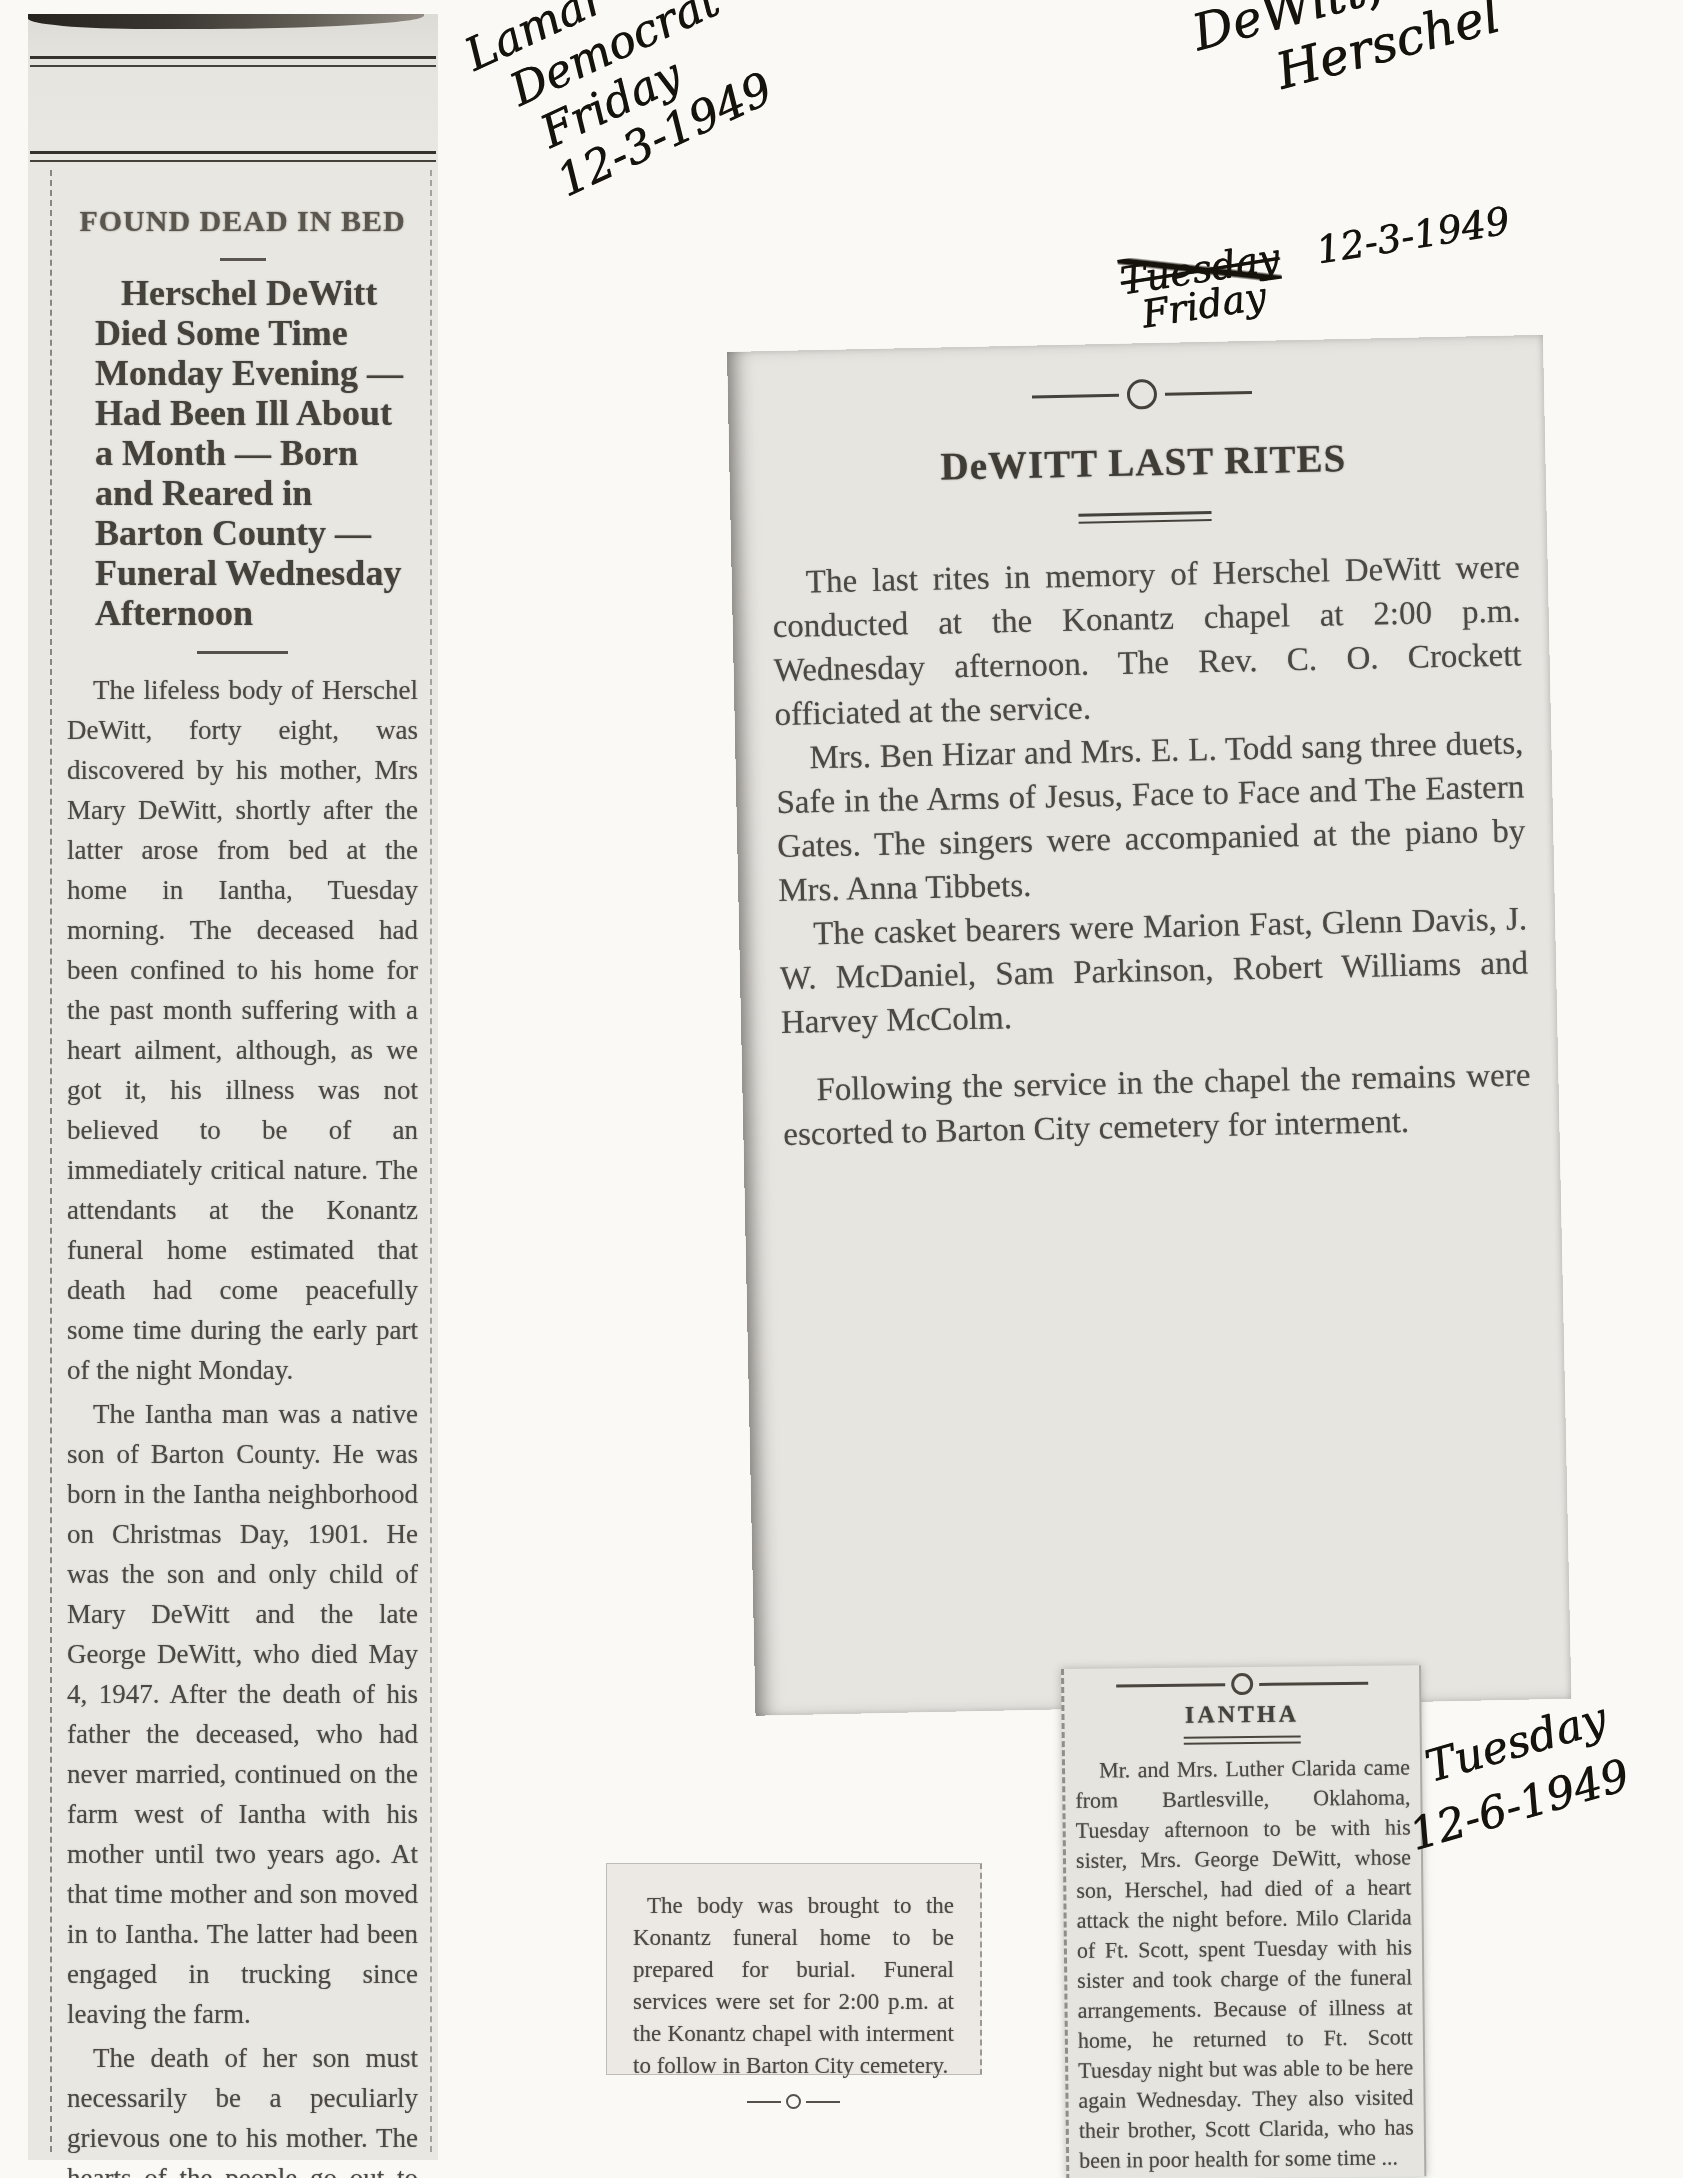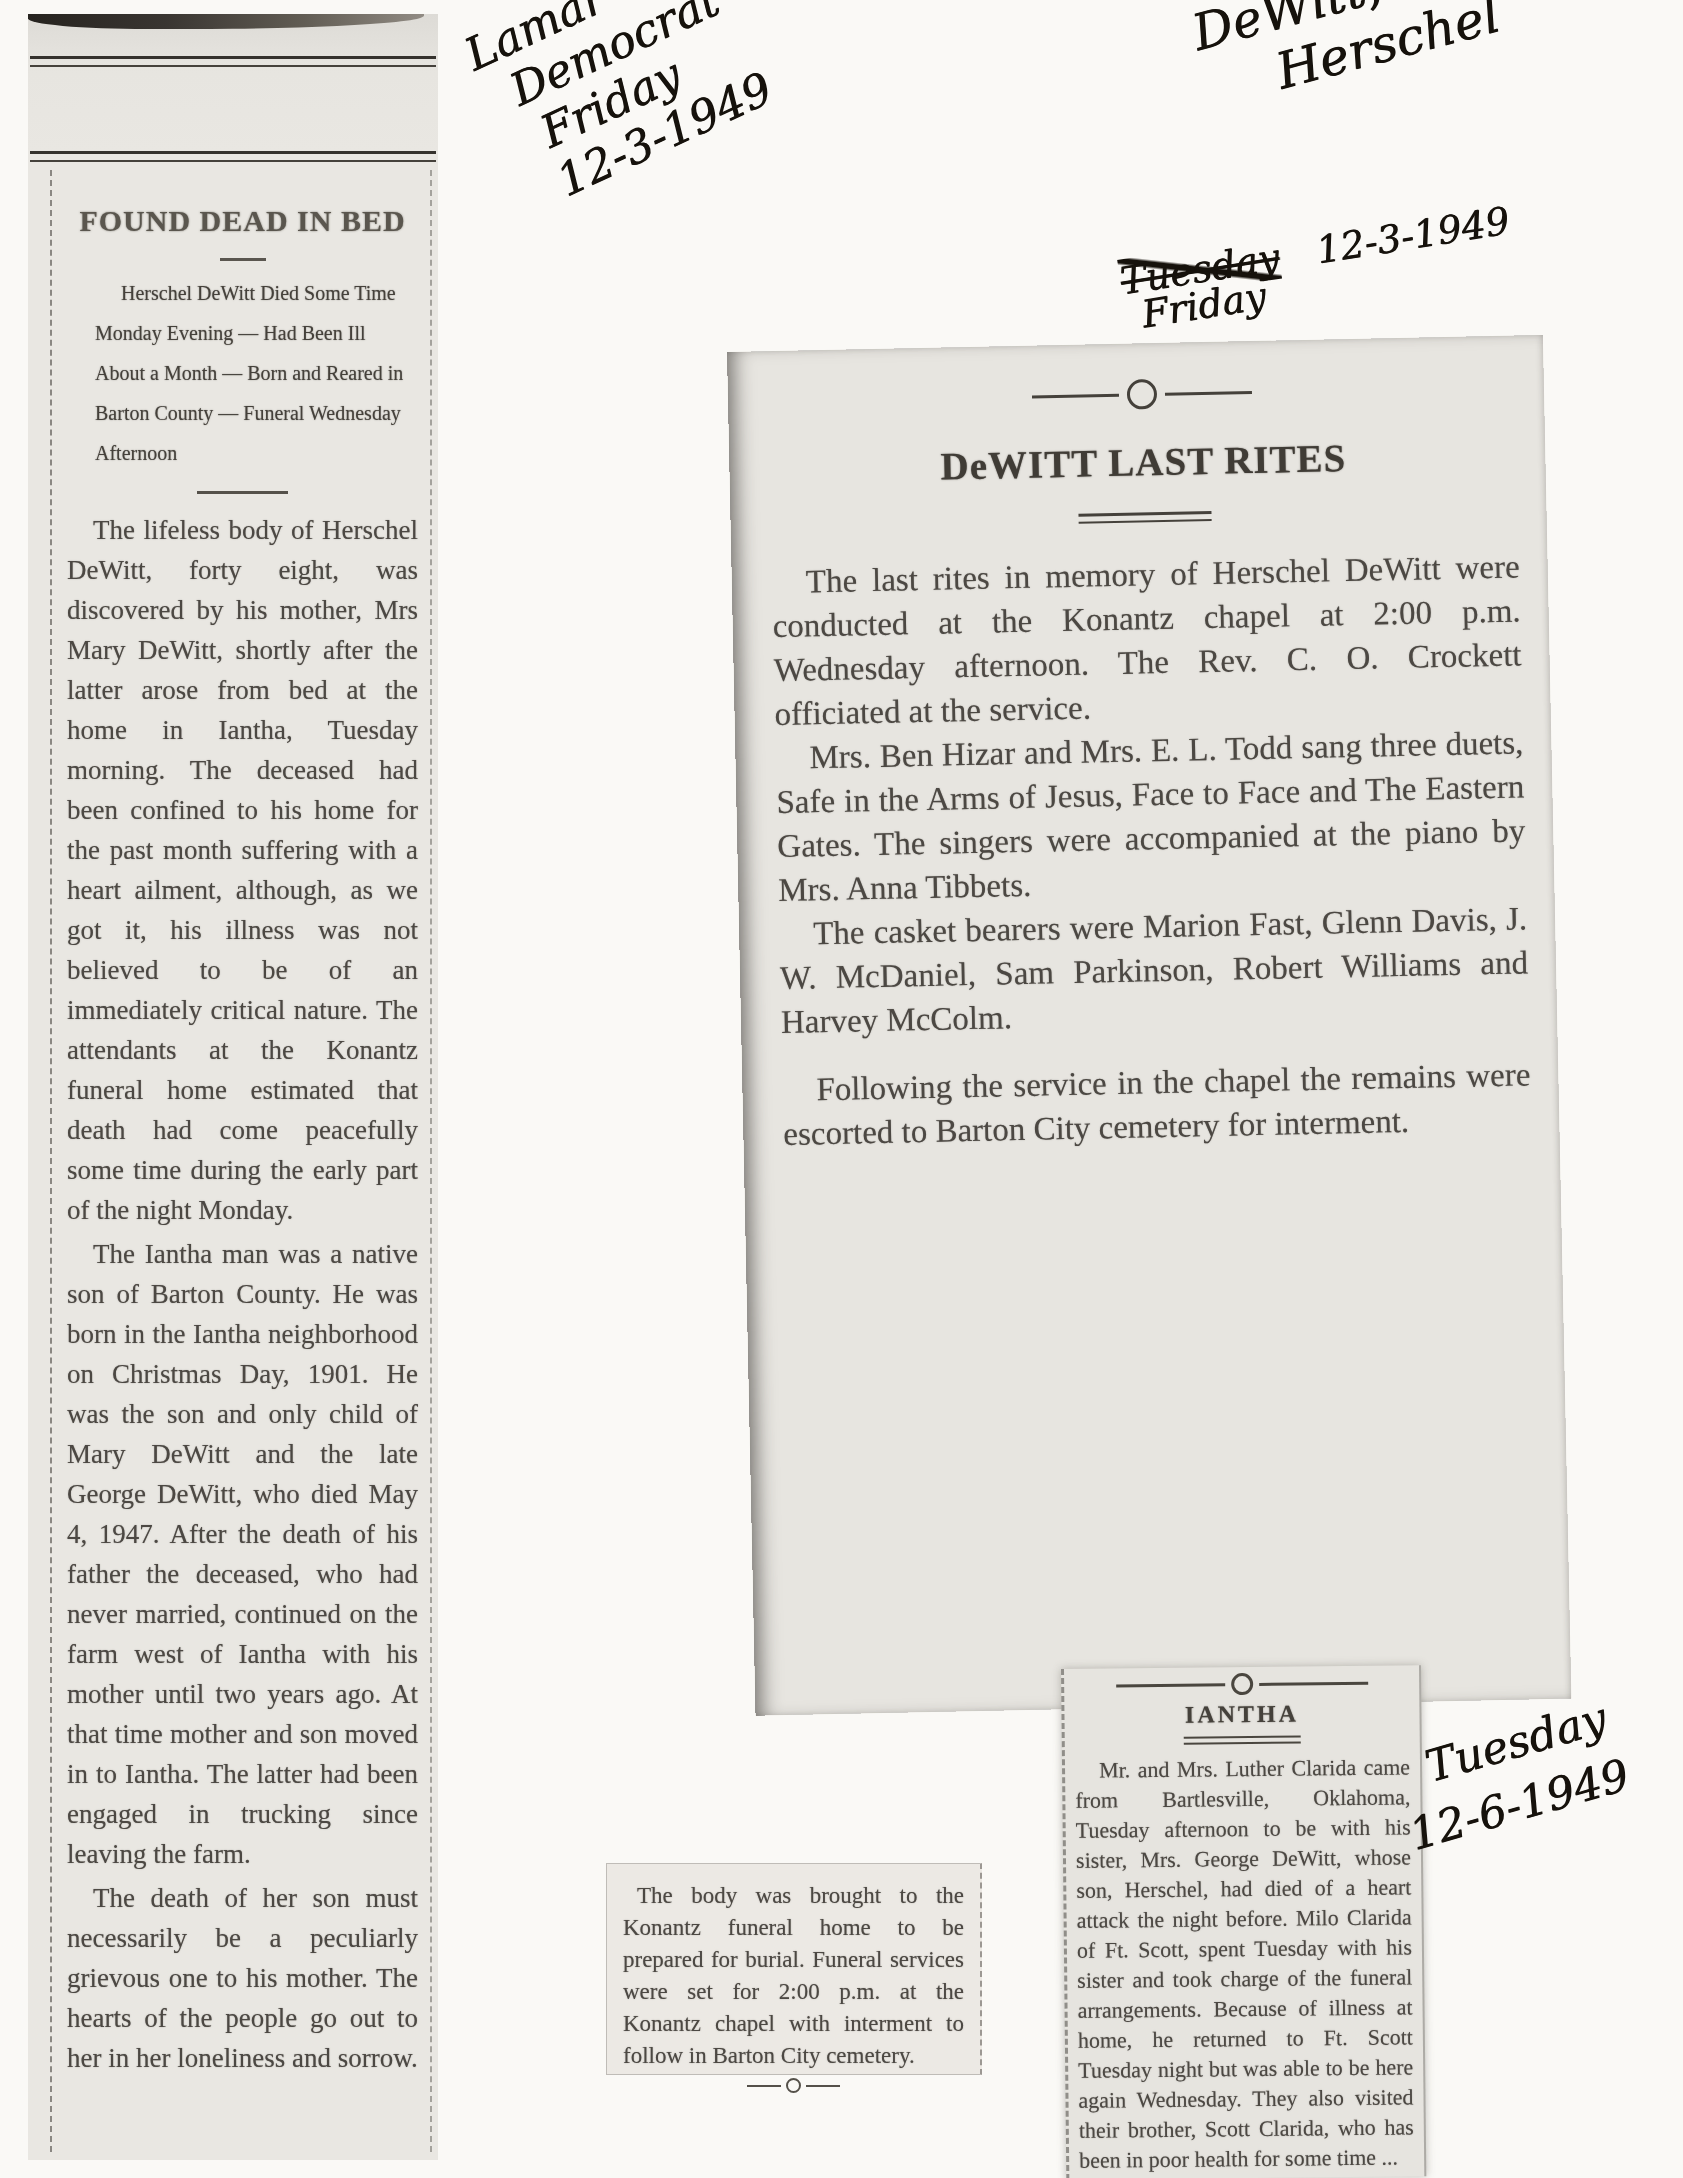--- a/index.html
+++ b/index.html
@@ -22,21 +22,21 @@
   .drule.r1{top:42px;}
   .drule.r2{top:137px;}
   .col-inner{position:absolute;top:156px;left:22px;right:6px;bottom:8px;
              border-left:2px dashed rgba(62,58,52,.55);
              border-right:2px dashed rgba(62,58,52,.40);
              padding:18px 12px 0 15px;}
   .headline1{margin:16px 0 0 0;font-size:30px;font-weight:bold;text-align:center;
              letter-spacing:1px;color:#5a564e;text-shadow:0 0 2px rgba(90,86,78,.8);}
   .dash-sm{width:46px;border-top:3px solid #5a564f;margin:20px auto 12px auto;}
   .dash-md{width:91px;border-top:3px solid #55514a;margin:18px auto 16px auto;}
-  .subhead{font-size:20px;line-height:40px;font-weight:normal;color:#45413b;
+  .subhead{font-size:36px;line-height:40px;font-weight:bold;color:#45413b;
            padding-left:28px;text-indent:-28px;margin:0;text-align:left;
            text-shadow:0 0 1.4px rgba(69,65,59,.6);}
   .body-left{font-size:27px;line-height:40px;}
 
   
   .clip-center{top:352px;left:727px;width:816px;height:1364px;background:#e7e5e0;
                transform:rotate(-1.2deg);transform-origin:top left;
                box-shadow:inset 16px 0 20px -10px rgba(42,39,35,.6), inset -3px 0 6px -2px rgba(42,39,35,.25);
                padding:0;}
   .center-inner{padding:20px 28px 0 40px;}
@@ -49,21 +49,21 @@
                margin:28px auto 30px auto;}
   .body-center{font-size:33px;line-height:44px;}
   .body-center p{text-indent:34px;margin:0;}
   .body-center p.gap{margin-top:24px;}
 
   
   .clip-small{top:1863px;left:606px;width:376px;height:212px;background:#ece9e4;
               border:1px solid rgba(60,56,50,.25);border-right:2px dashed rgba(60,56,50,.45);
               padding:14px 14px 0 14px;box-sizing:border-box;}
   .body-small{font-size:23px;line-height:32px;}
-  .body-small p{text-indent:14px;margin:2px;}
+  .body-small p{text-indent:14px;margin:12px;}
   .orn-tiny{display:flex;align-items:center;justify-content:center;margin-top:6px;}
   .orn-tiny .bar{height:2px;background:#55514a;flex:0 0 34px;}
   .orn-tiny .ring{width:11px;height:11px;border:2px solid #55514a;border-radius:50%;margin:0 5px;}
 
   
   .clip-iantha{top:1669px;left:1061px;width:360px;height:511px;background:#e6e4df;
                transform:rotate(-0.6deg);transform-origin:top left;z-index:3;
                border-left:3px dashed rgba(42,39,34,.45);border-right:2px solid rgba(42,39,34,.3);
                padding:4px 10px 0 10px;box-sizing:border-box;
                box-shadow:0 0 8px rgba(80,76,70,.35);}

